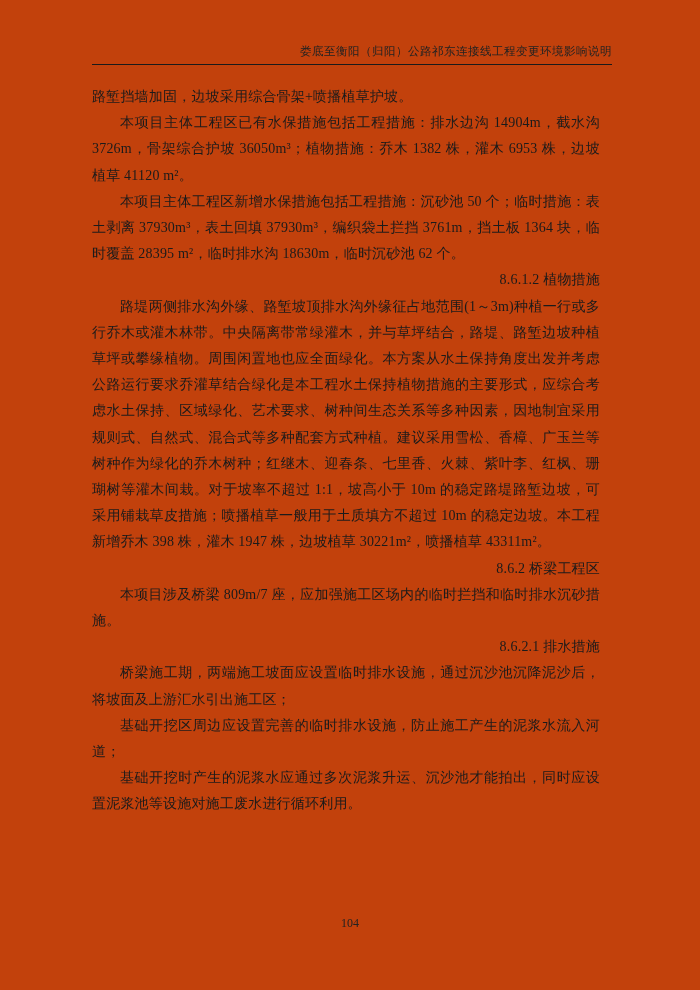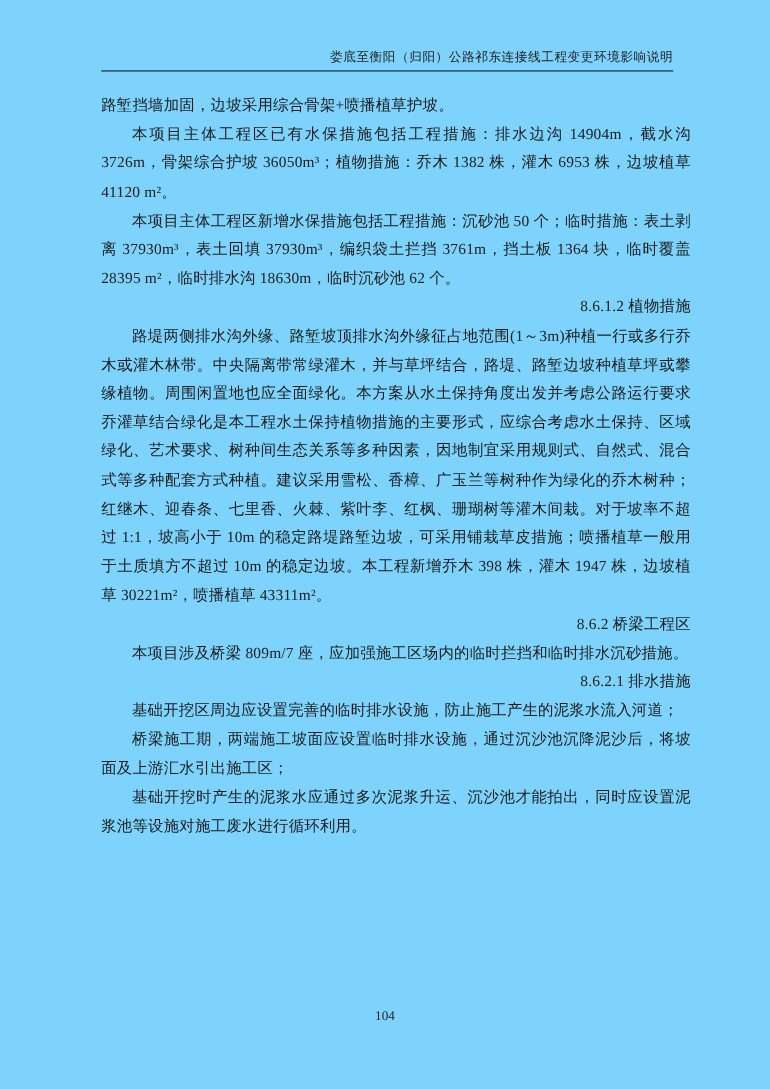--- a/index.html
+++ b/index.html
@@ -11,38 +11,38 @@
     width: 700px;
     height: 990px;
     position: relative;
     font-family: "Liberation Serif", "DejaVu Serif", serif;
     color: #1b1b1b;
     overflow: hidden;
   }
   .page {
     position: absolute;
     inset: 0;
-    background: #7dd3fc;
+    background: #c2410c;
   }
   .page-header {
     position: absolute;
     left: 92px;
     right: 88px;
     top: 44px;
     text-align: right;
     font-size: 11.5px;
     letter-spacing: 0.5px;
     color: #222;
     border-bottom: 1.6px solid #1a1a1a;
     padding-bottom: 5px;
   }
   .content {
     position: absolute;
     left: 92px;
-    right: 72px;
+    right: 100px;
     top: 84px;
     font-size: 14px;
     line-height: 26.2px;
     text-align: justify;
     text-justify: inter-ideograph;
     letter-spacing: 0.2px;
   }
   .para {
     margin: 0;
   }
@@ -75,20 +75,20 @@
 
   <div class="content">
     <p class="para">路堑挡墙加固，边坡采用综合骨架+喷播植草护坡。</p>
     <p class="para indent">本项目主体工程区已有水保措施包括工程措施：排水边沟 14904m，截水沟 3726m，骨架综合护坡 36050m³；植物措施：乔木 1382 株，灌木 6953 株，边坡植草 41120 m²。</p>
     <p class="para indent">本项目主体工程区新增水保措施包括工程措施：沉砂池 50 个；临时措施：表土剥离 37930m³，表土回填 37930m³，编织袋土拦挡 3761m，挡土板 1364 块，临时覆盖 28395 m²，临时排水沟 18630m，临时沉砂池 62 个。</p>
     <p class="heading">8.6.1.2  植物措施</p>
     <p class="para indent">路堤两侧排水沟外缘、路堑坡顶排水沟外缘征占地范围(1～3m)种植一行或多行乔木或灌木林带。中央隔离带常绿灌木，并与草坪结合，路堤、路堑边坡种植草坪或攀缘植物。周围闲置地也应全面绿化。本方案从水土保持角度出发并考虑公路运行要求乔灌草结合绿化是本工程水土保持植物措施的主要形式，应综合考虑水土保持、区域绿化、艺术要求、树种间生态关系等多种因素，因地制宜采用规则式、自然式、混合式等多种配套方式种植。建议采用雪松、香樟、广玉兰等树种作为绿化的乔木树种；红继木、迎春条、七里香、火棘、紫叶李、红枫、珊瑚树等灌木间栽。对于坡率不超过 1:1，坡高小于 10m 的稳定路堤路堑边坡，可采用铺栽草皮措施；喷播植草一般用于土质填方不超过 10m 的稳定边坡。本工程新增乔木 398 株，灌木 1947 株，边坡植草 30221m²，喷播植草 43311m²。</p>
     <p class="heading sub-indent">8.6.2  桥梁工程区</p>
     <p class="para indent">本项目涉及桥梁 809m/7 座，应加强施工区场内的临时拦挡和临时排水沉砂措施。</p>
     <p class="heading">8.6.2.1  排水措施</p>
+    <p class="para indent">桥梁施工期，两端施工坡面应设置临时排水设施，通过沉沙池沉降泥沙后，将坡面及上游汇水引出施工区；</p>
     <p class="para indent">基础开挖区周边应设置完善的临时排水设施，防止施工产生的泥浆水流入河道；</p>
-    <p class="para indent">桥梁施工期，两端施工坡面应设置临时排水设施，通过沉沙池沉降泥沙后，将坡面及上游汇水引出施工区；</p>
     <p class="para indent">基础开挖时产生的泥浆水应通过多次泥浆升运、沉沙池才能拍出，同时应设置泥浆池等设施对施工废水进行循环利用。</p>
   </div>
 
   <div class="page-footer">104</div>
 
 </div>
 
 </body></html>

